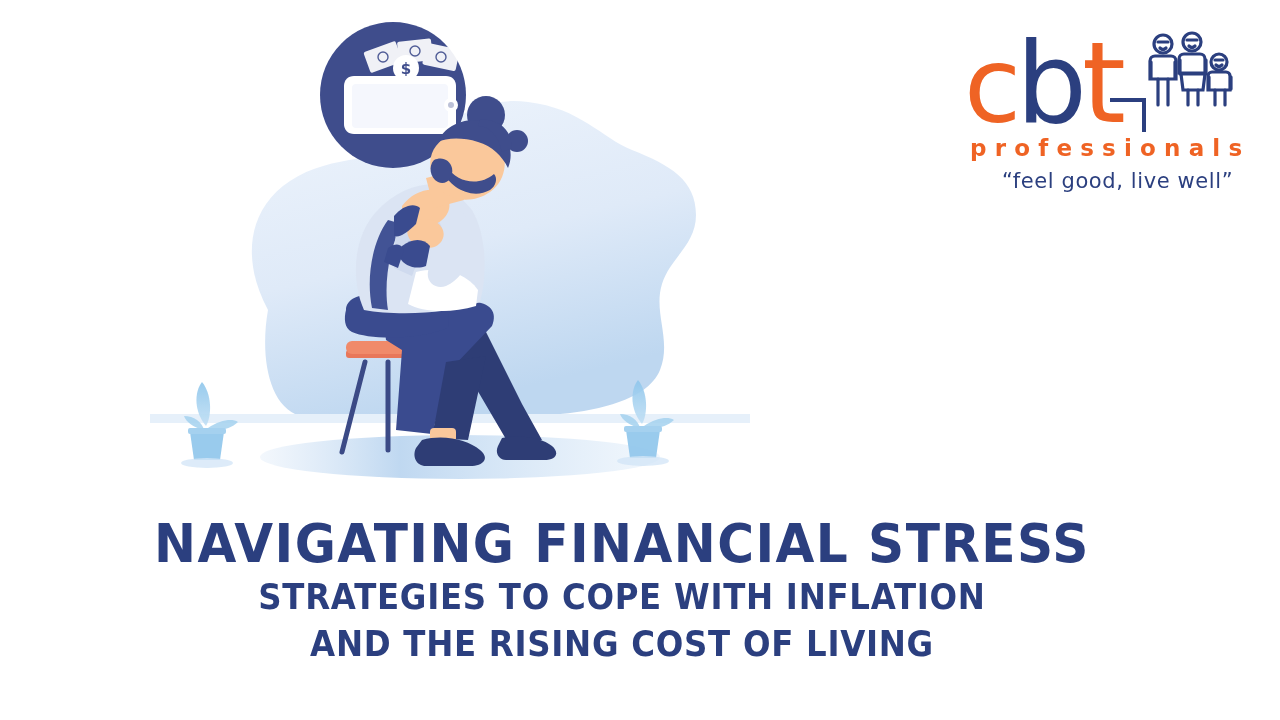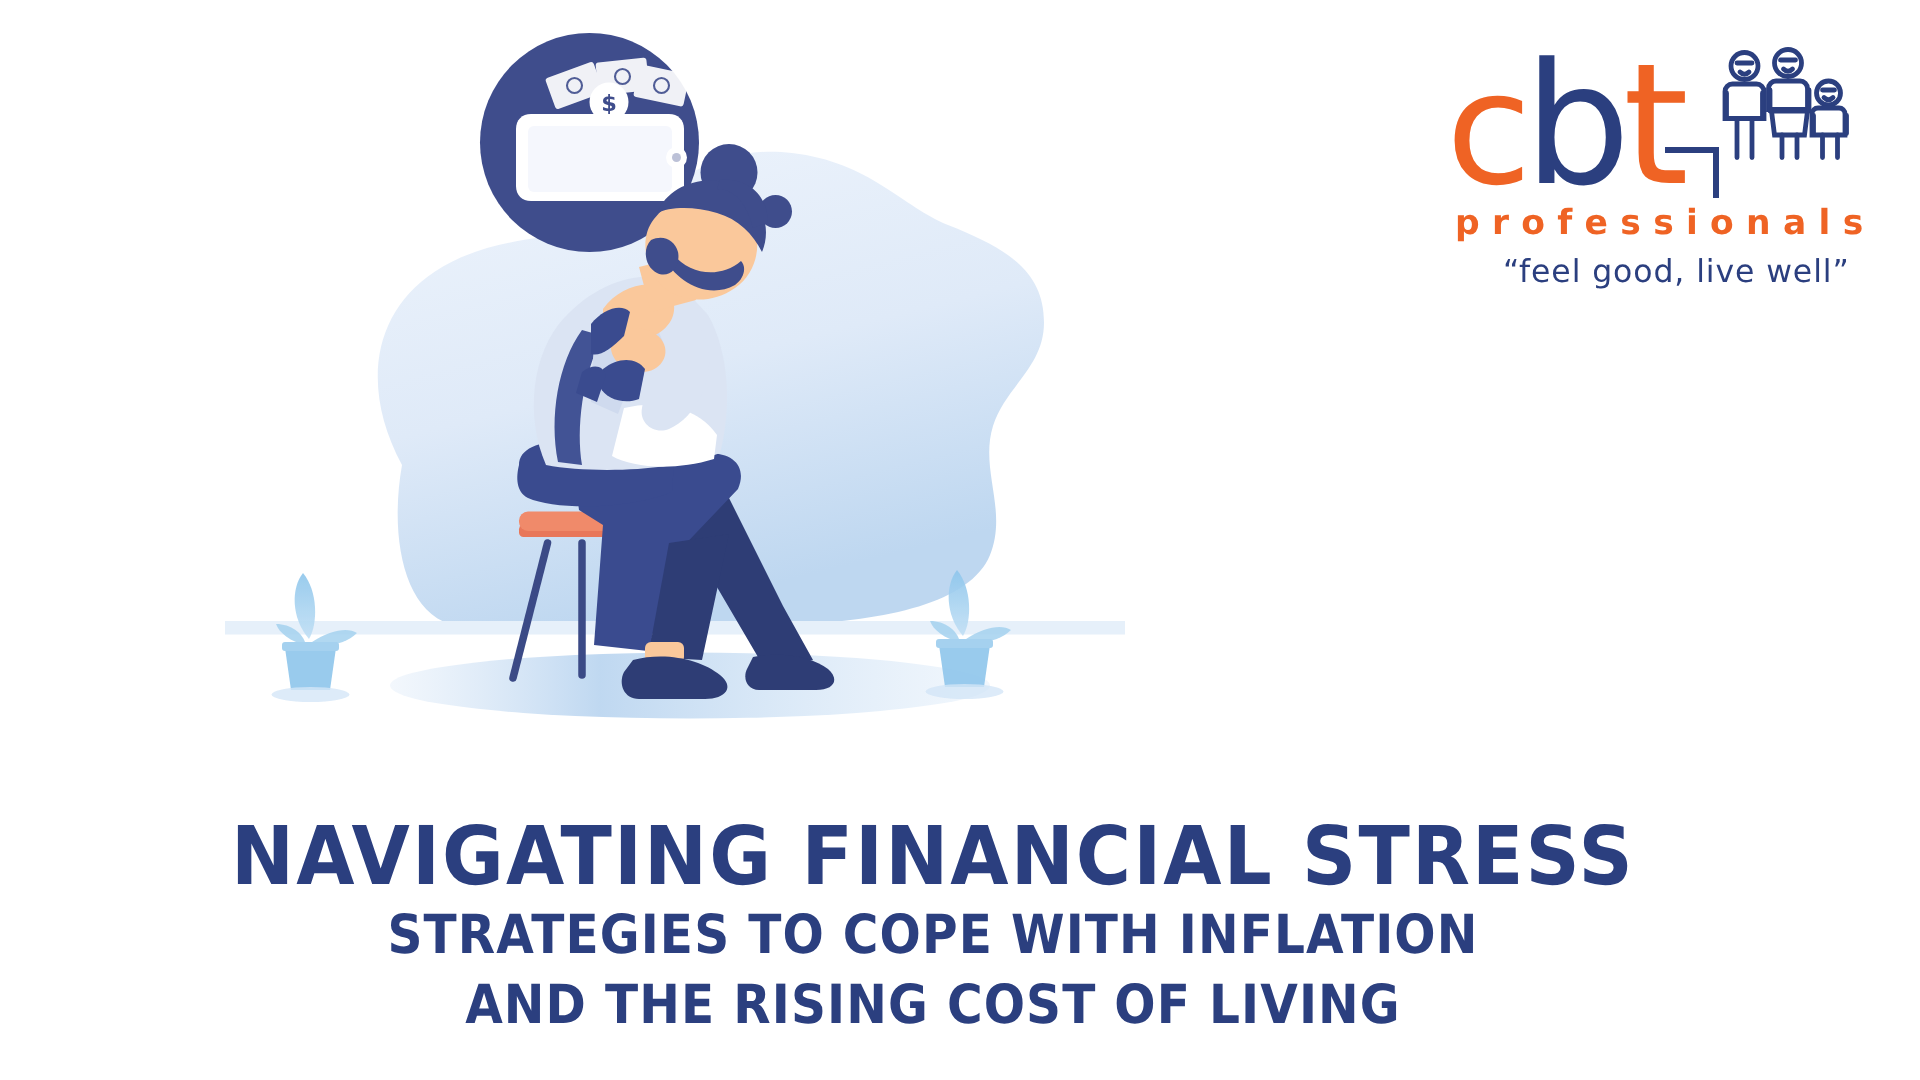--- a/index.html
+++ b/index.html
@@ -42,21 +42,20 @@
   }
   #illustration .illo-svg { display: block; width: 600px; height: 490px; }
 
   
   #headline {
     position: absolute;
     left: 0;
     top: 515;
     width: 1244px;
     text-align: center;
-    margin-top: 27px;
   }
   #headline { top: 515px; }
 
   .title-main {
     font-family: "DejaVu Sans", sans-serif;
     font-weight: bold;
     font-size: 54px;
     line-height: 58px;
     letter-spacing: 1.5px;
     color: #2b3f7f;

